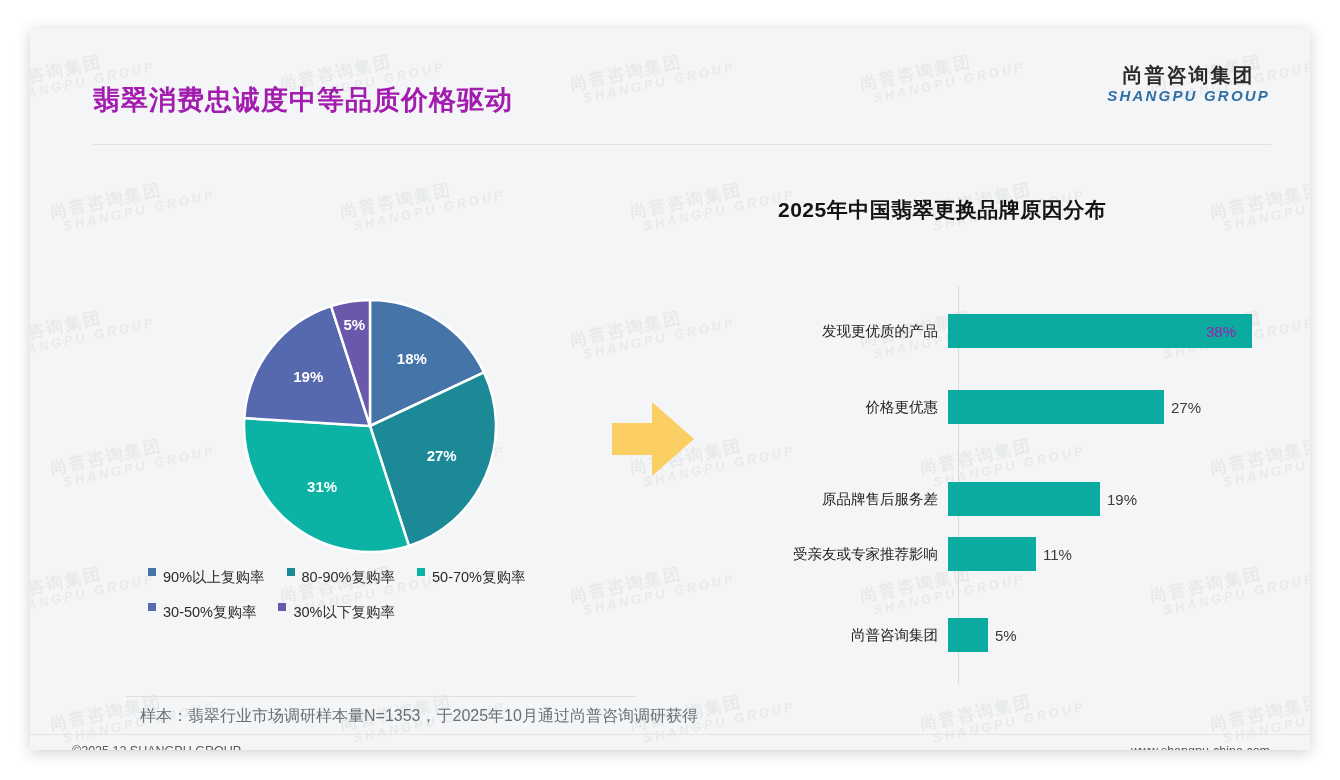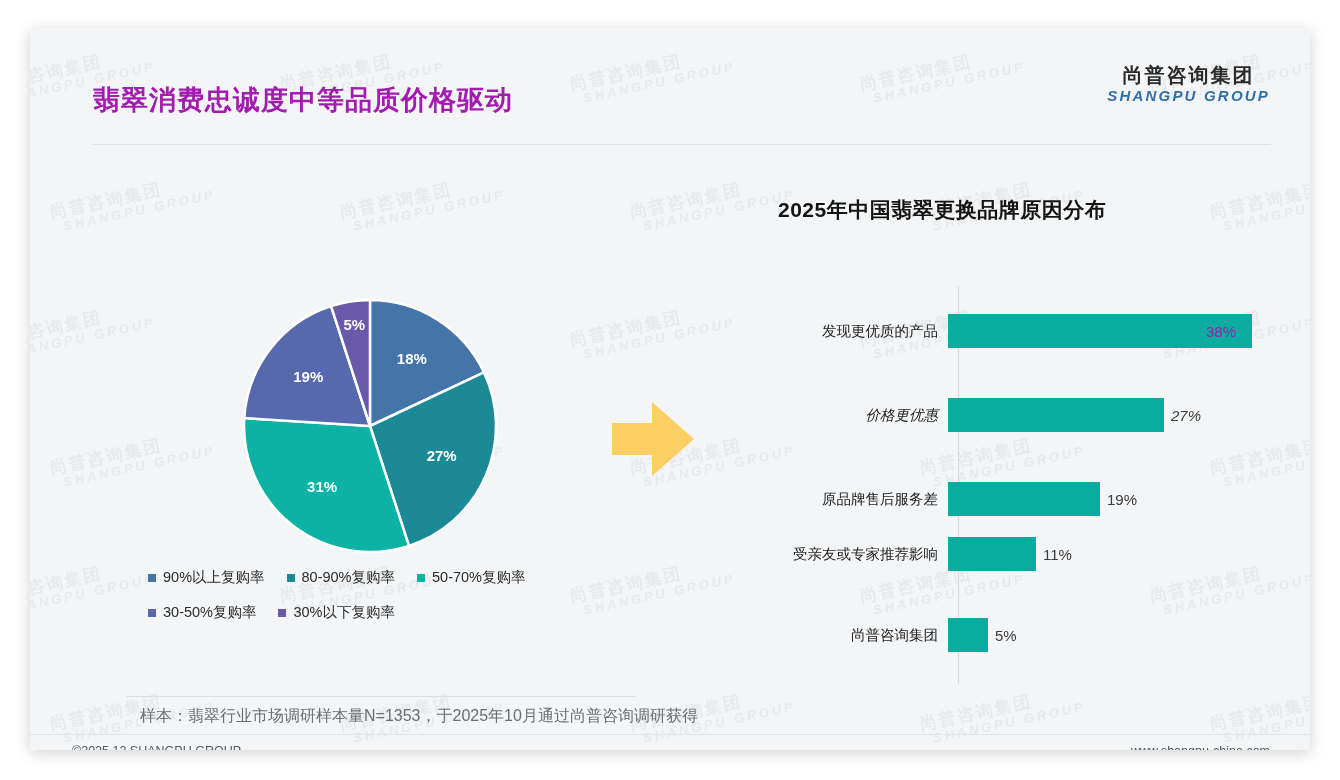--- a/index.html
+++ b/index.html
@@ -127,21 +127,21 @@
     width: 470px;
     z-index: 3;
   }
   .legend-row {
     display: flex;
     align-items: center;
     margin-bottom: 16px;
   }
   .legend-item {
     display: flex;
-    align-items: center;
+    align-items: flex-start;
     margin-right: 22px;
     font-size: 14.5px;
     color: #2b2b2b;
   }
   .legend-swatch {
     width: 8px;
     height: 8px;
     margin-right: 7px;
     flex: 0 0 auto;
   }
@@ -447,21 +447,21 @@
   <div class="bar-chart">
     <div class="bar-axis"></div>
     <div id="barRows">
         <div class="bar-row" style="top: 28px;">
           <div class="bar-cat">发现更优质的产品</div>
           <div class="bar-track">
             <div class="bar-fill" style="width: 304px; background: rgb(12, 171, 159);"></div>
             <div class="bar-val overlap">38%</div>
           </div>
         </div>
-        <div class="bar-row" style="top: 112px; font-style: italic;">
+        <div class="bar-row" style="top: 104px;">
           <div class="bar-cat">价格更优惠</div>
           <div class="bar-track">
             <div class="bar-fill" style="width: 216px; background: rgb(12, 171, 159);"></div>
             <div class="bar-val">27%</div>
           </div>
         </div>
         <div class="bar-row" style="top: 196px;">
           <div class="bar-cat">原品牌售后服务差</div>
           <div class="bar-track">
             <div class="bar-fill" style="width: 152px; background: rgb(12, 171, 159);"></div>

